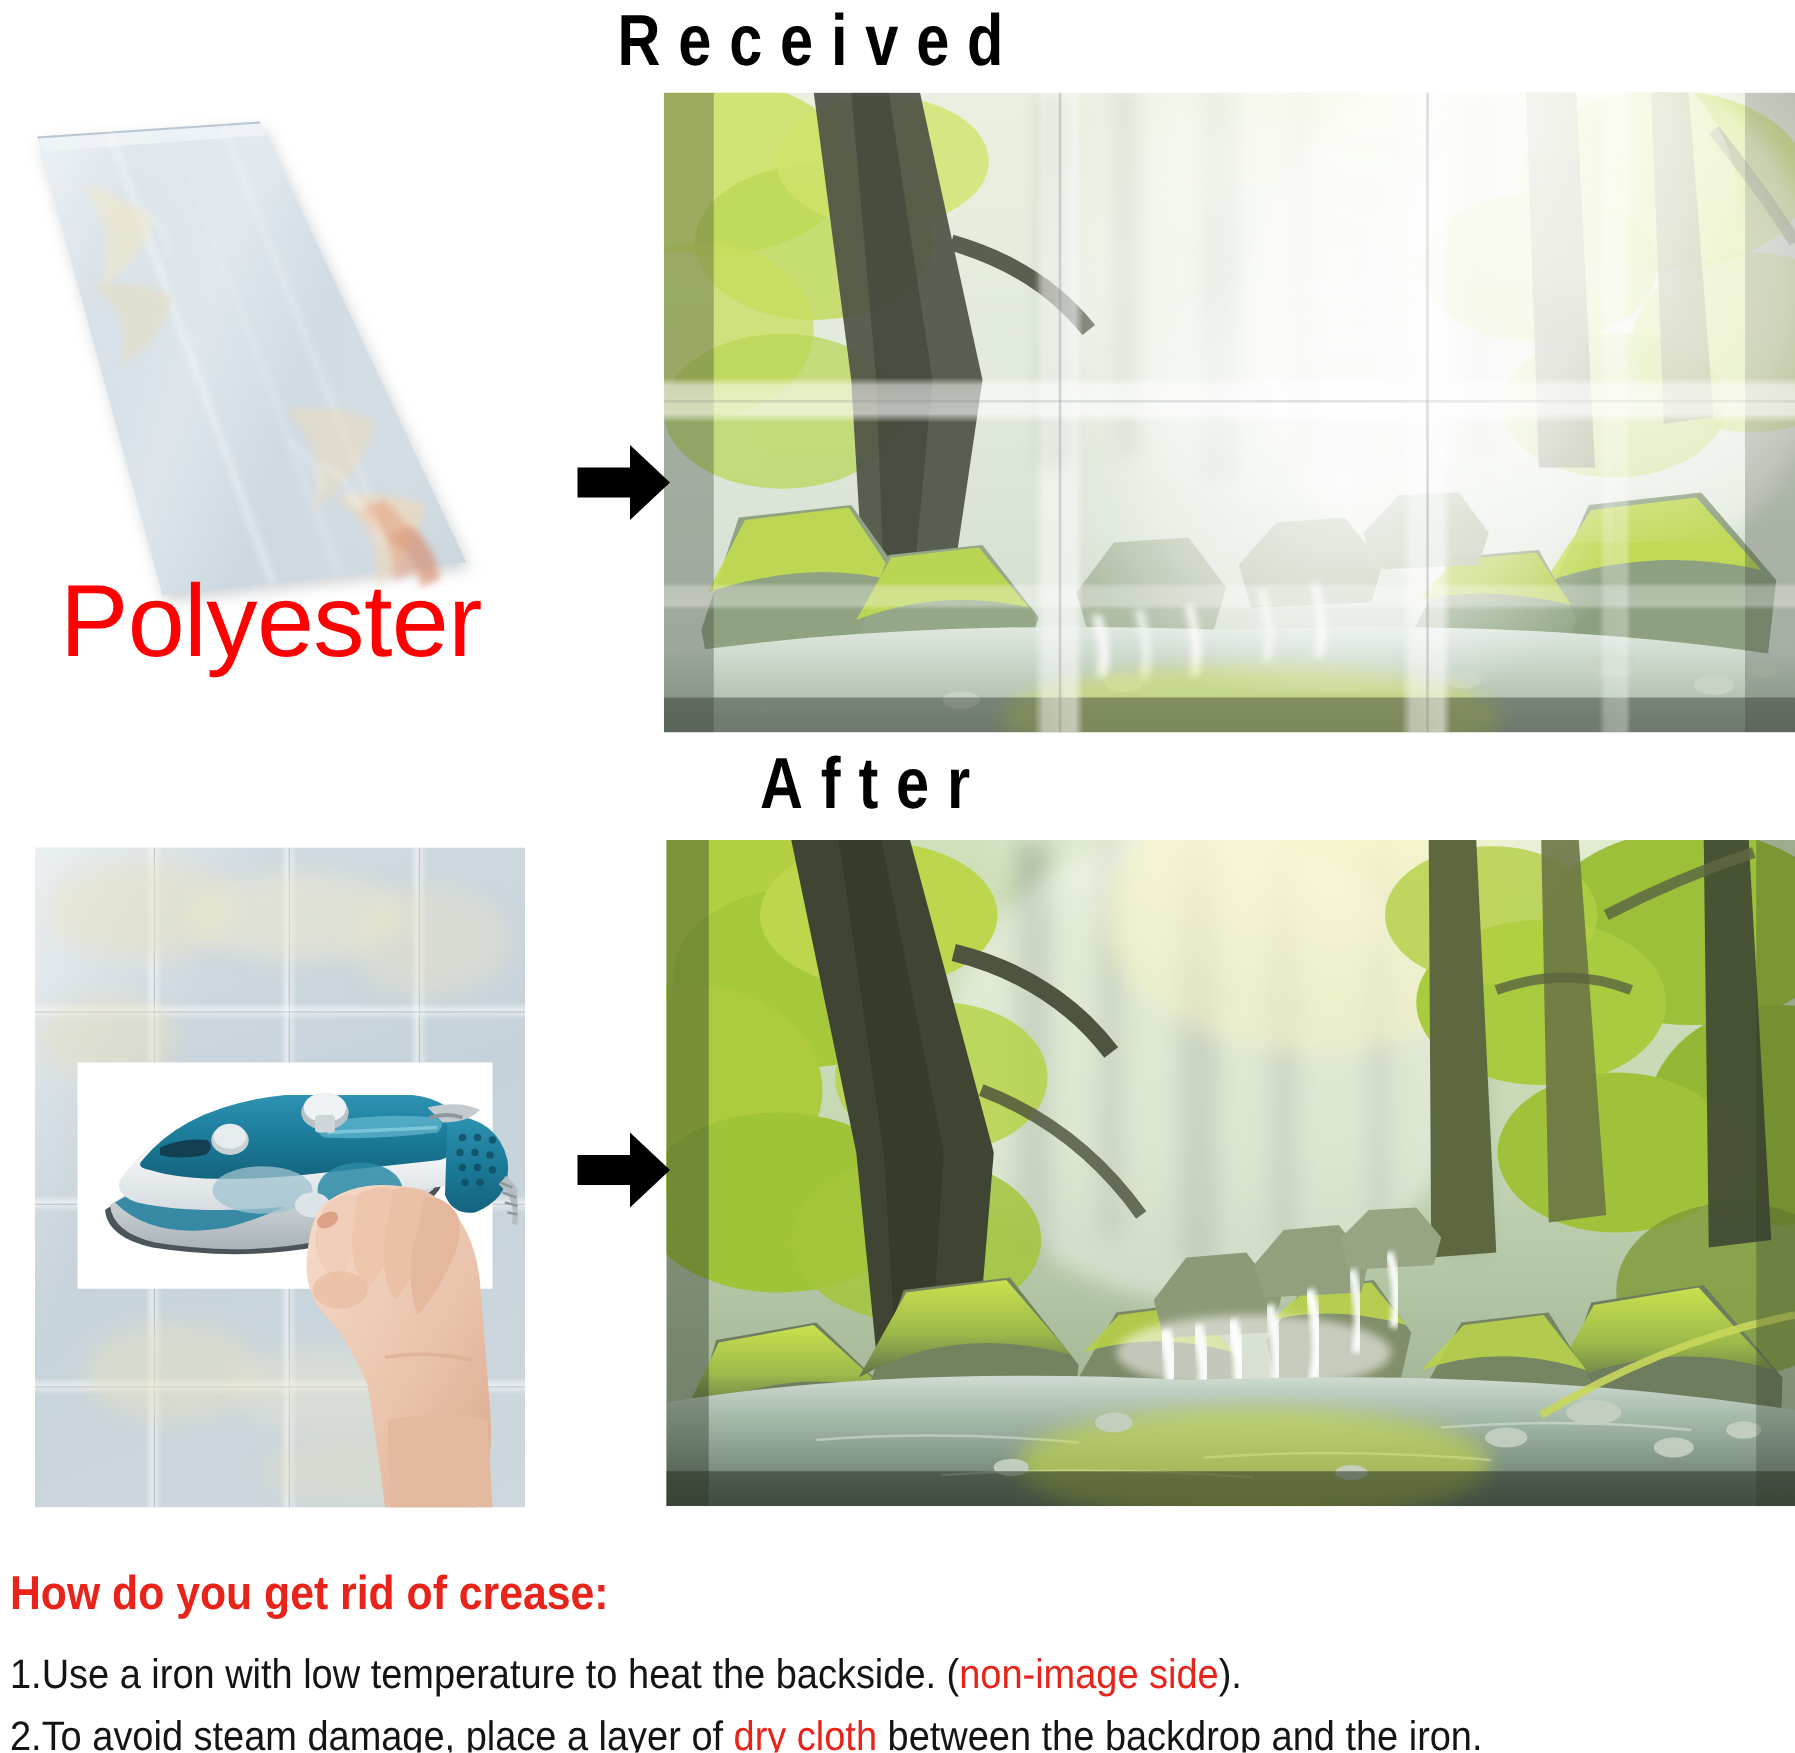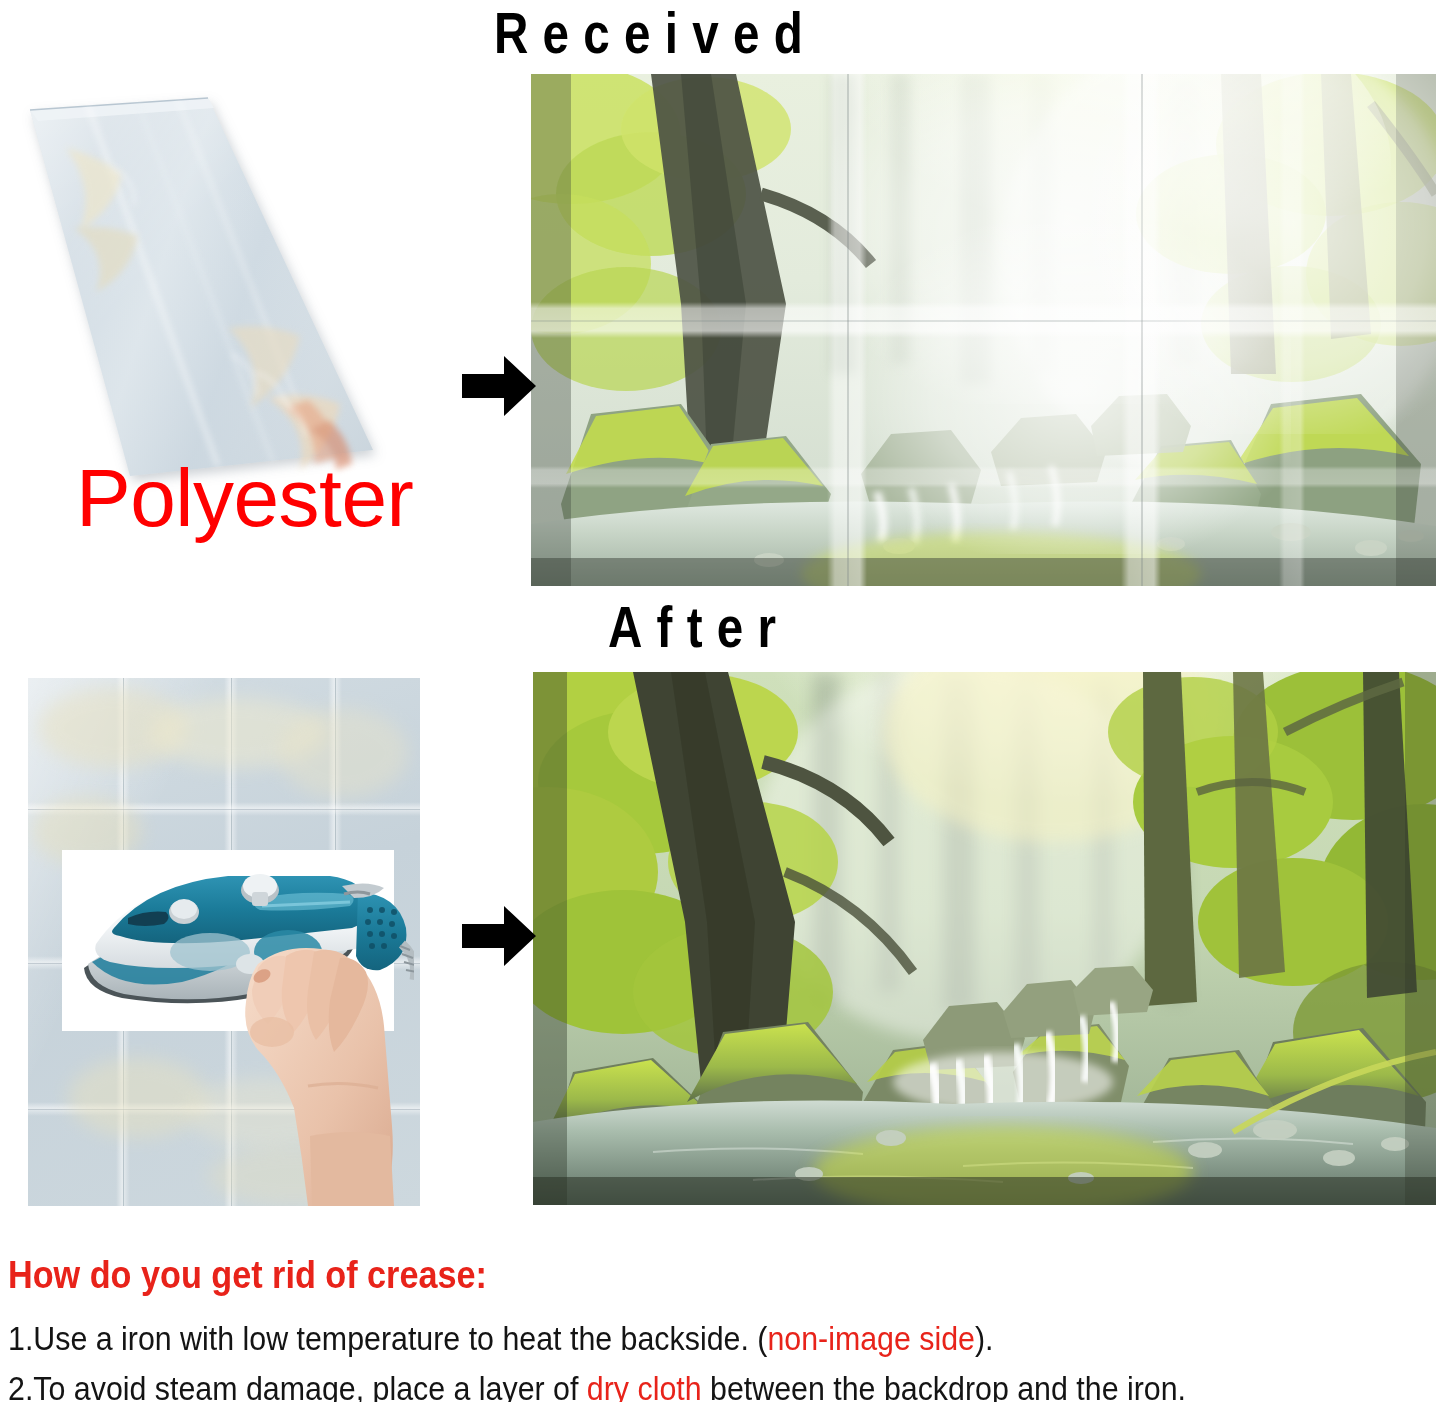--- a/index.html
+++ b/index.html
@@ -36,21 +36,20 @@
     position: absolute;
     left: 48px;
     top: 455px;
     font-size: 82px;
     line-height: 86px;
     font-weight: normal;
     color: #FF0000;
     letter-spacing: -0.5px;
     white-space: nowrap;
     z-index: 9;
-    margin-left: 28px;
   }
 
   
   .arrow { position: absolute; z-index: 6; }
   #arrow-top    { left: 460px; top: 352px; width: 78px; height: 68px; }
   #arrow-bottom { left: 460px; top: 902px; width: 78px; height: 68px; }
 
   
   #fabric-swatch {
     position: absolute;

